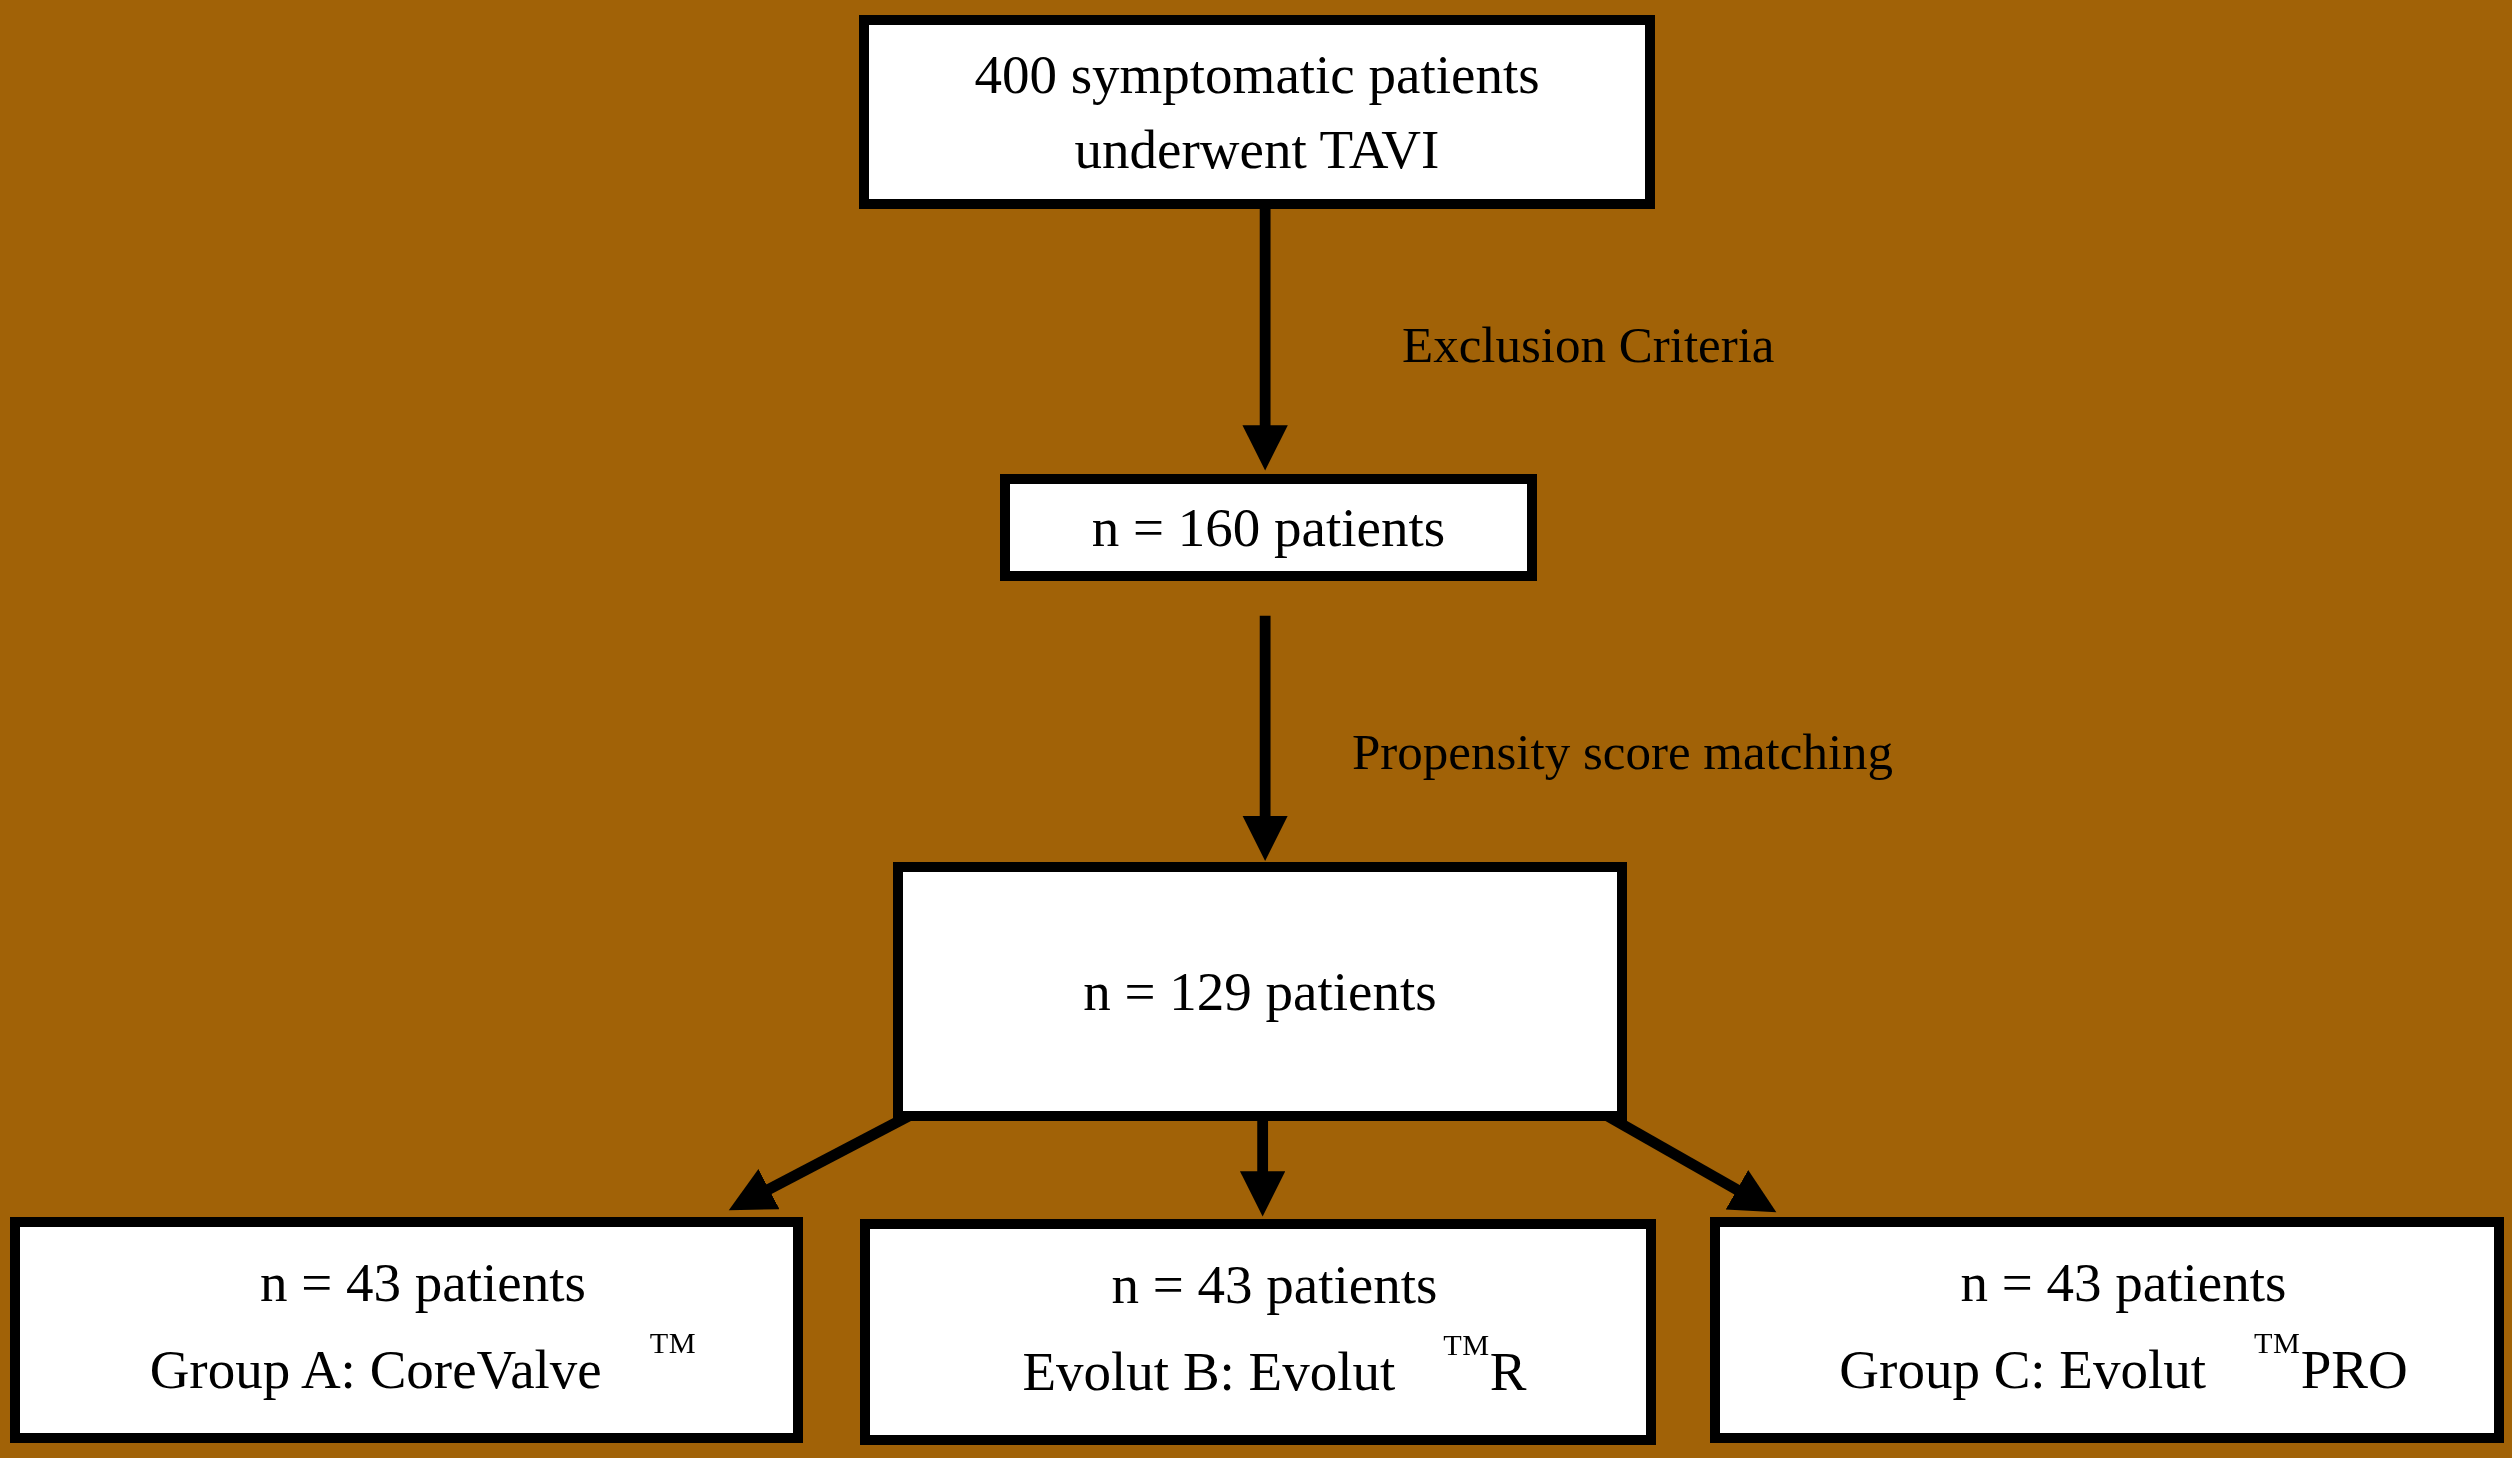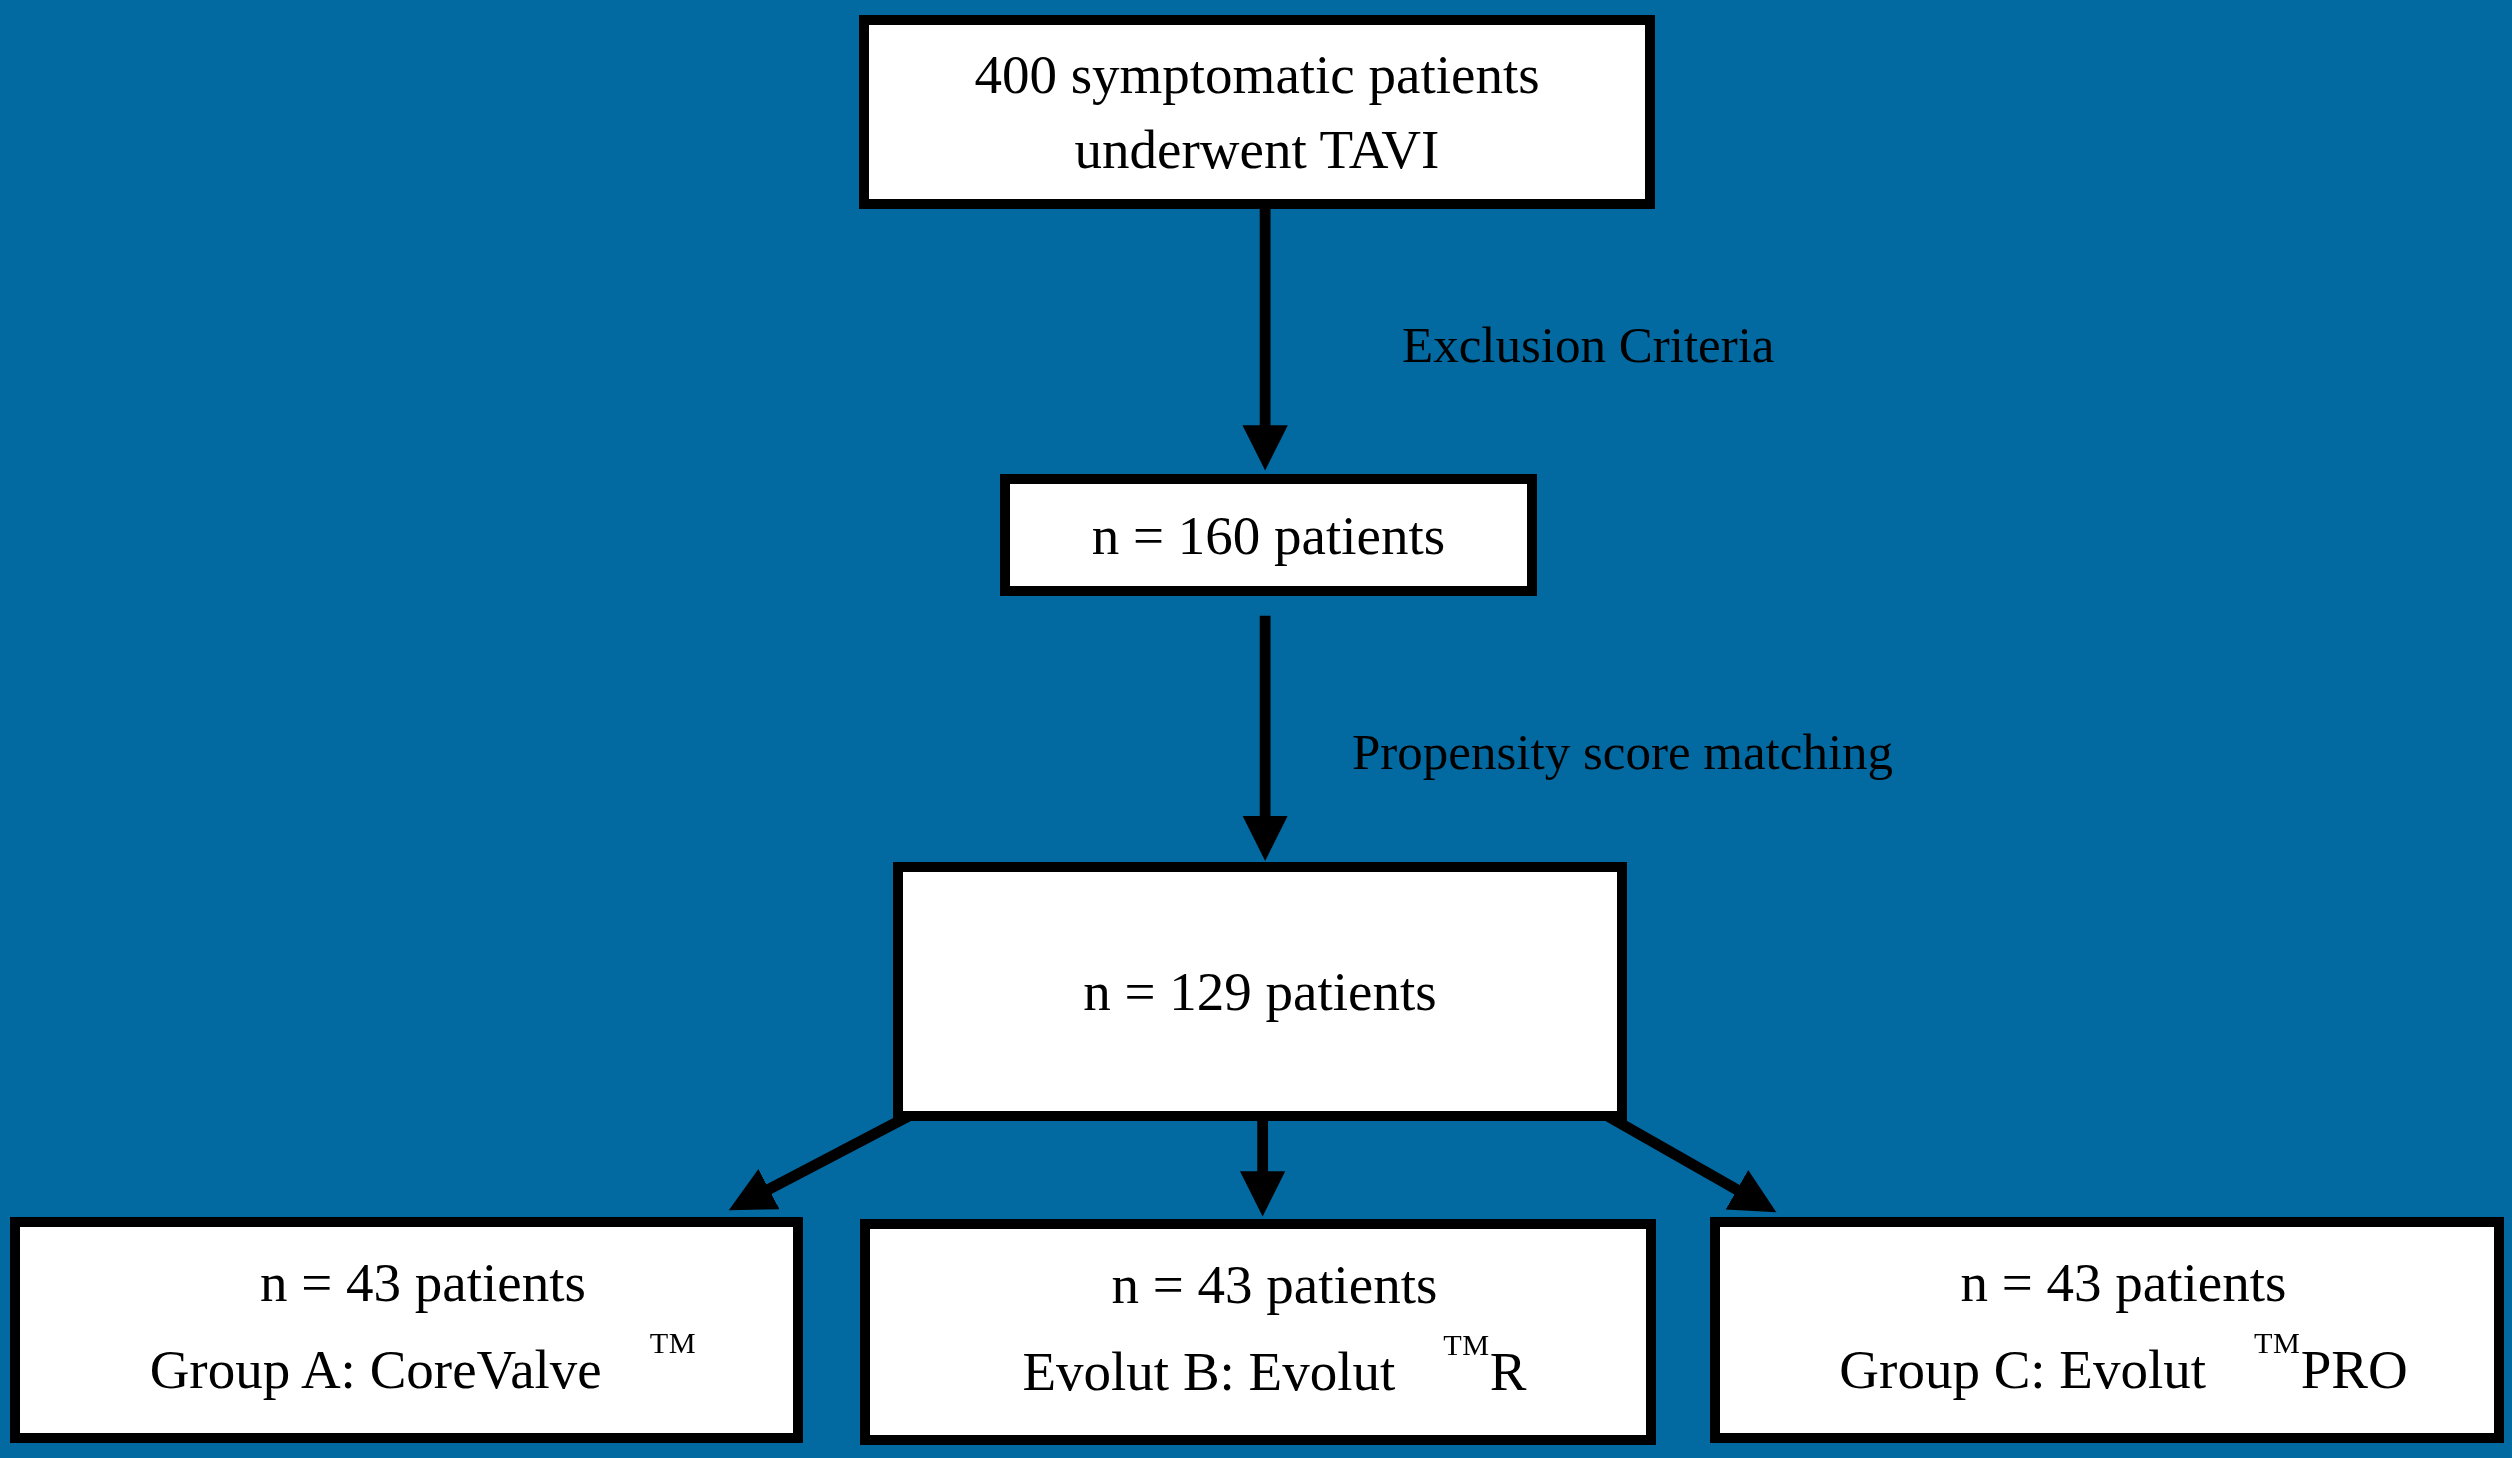--- a/index.html
+++ b/index.html
@@ -4,21 +4,21 @@
 <title>Flowchart</title>
 <style>
   html, body {
     margin: 0;
     padding: 0;
   }
   #canvas {
     position: relative;
     width: 2512px;
     height: 1459px;
-    background: #0369a1;
+    background: #a16207;
     overflow: hidden;
     font-family: "Liberation Serif", "DejaVu Serif", serif;
     color: #000000;
   }
   #edges {
     position: absolute;
     left: 0;
     top: 0;
     width: 2512px;
     height: 1459px;
@@ -75,21 +75,21 @@
     <line x1="1845" y1="1292" x2="2126" y2="1452" stroke="#000000" stroke-width="13" marker-end="url(#ah)"></line>
   </svg>
 
   <div class="box" style="left:859px; top:15px; width:796px; height:194px;">
     <div class="line">400 symptomatic patients</div>
     <div class="line">underwent TAVI</div>
   </div>
 
   <div class="edge-label" style="left:1402px; top:309px;">Exclusion Criteria</div>
 
-  <div class="box" style="left:1000px; top:474px; width:537px; height:122px;">
+  <div class="box" style="left:1000px; top:474px; width:537px; height:107px;">
     <div class="line">n = 160 patients</div>
   </div>
 
   <div class="edge-label" style="left:1352px; top:716px;">Propensity score matching</div>
 
   <div class="box" style="left:893px; top:862px; width:734px; height:259px;">
     <div class="line">n = 129 patients</div>
   </div>
 
   <div class="box bottom" style="left:10px; top:1217px; width:793px; height:226px;">

